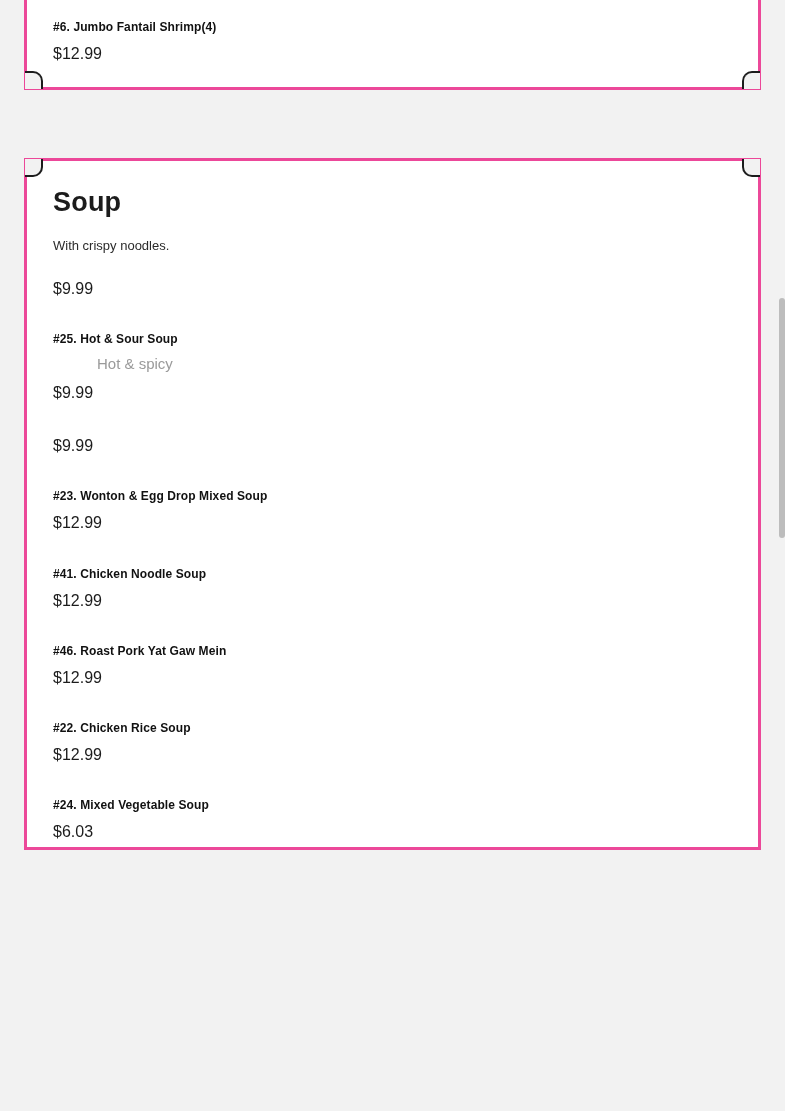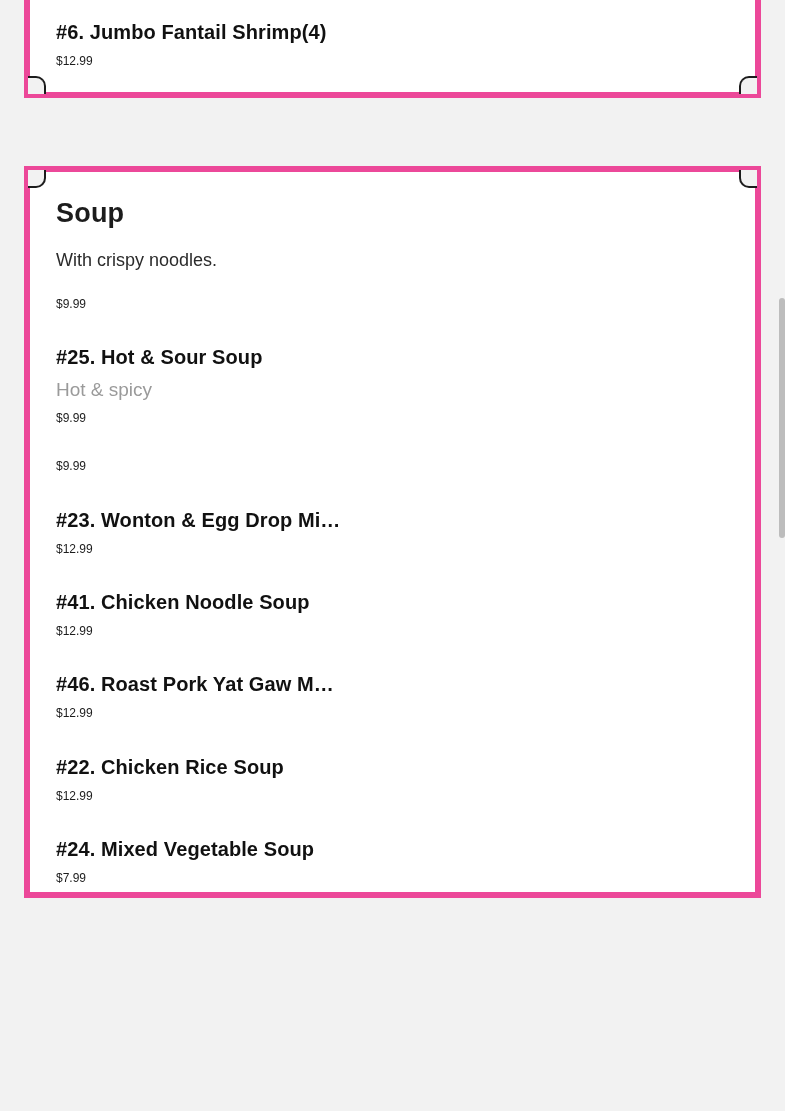--- a/index.html
+++ b/index.html
@@ -22,21 +22,21 @@
     background: #f2f2f2;
     padding: 0;
     position: relative;
   }
 
   
   .card {
     position: relative;
     margin: 0 24px 0 24px;
     background: #ffffff;
-    border: 6px solid #ec4899;
+    border: 3px solid #ec4899;
     padding: 0 26px;
   }
 
   
   .card--cut-top {
     border-top: none;
     padding-top: 0;
     margin-top: -2px;
   }
 
@@ -55,57 +55,58 @@
 
   .section-title {
     font-size: 27px;
     font-weight: 700;
     color: #1c1c1c;
     margin: 26px 0 0 0;
     letter-spacing: 0.2px;
   }
 
   .section-desc {
-    font-size: 18px;
+    font-size: 13px;
     color: #2b2b2b;
     margin: 20px 0 8px 0;
     line-height: 1.3;
   }
 
   .items {
     margin-top: 24px;
     padding-bottom: 6px;
   }
 
   .item {
     margin-bottom: 34px;
   }
   .item:last-child { margin-bottom: 0; }
 
   .item-name {
-    font-size: 20px;
+    font-size: 12px;
     font-weight: 700;
     color: #111111;
     line-height: 1.25;
     letter-spacing: 0.1px;
     max-width: 285px;
     white-space: nowrap;
     overflow: hidden;
     text-overflow: ellipsis;
   }
 
   .item-note {
-    font-size: 19px;
+    font-size: 15px;
     color: #9a9a9a;
     margin-top: 8px;
     line-height: 1.25;
+    margin-left: 44px;
   }
 
   .item-price {
-    font-size: 12px;
+    font-size: 16px;
     color: #1c1c1c;
     margin-top: 9px;
     line-height: 1.2;
   }
 
   .gap {
     height: 68px;
   }
 
   .top-card-inner {
@@ -190,21 +191,21 @@
         <div class="item-price">$12.99</div>
       </div>
 
       <div class="item">
         <div class="item-name">#22. Chicken Rice Soup</div>
         <div class="item-price">$12.99</div>
       </div>
 
       <div class="item">
         <div class="item-name">#24. Mixed Vegetable Soup</div>
-        <div class="item-price">$7.99</div>
+        <div class="item-price">$6.03</div>
       </div>
 
     </div>
   </div>
 
   <div class="scrollbar">
     <div class="thumb"></div>
   </div>
 
 </div>

